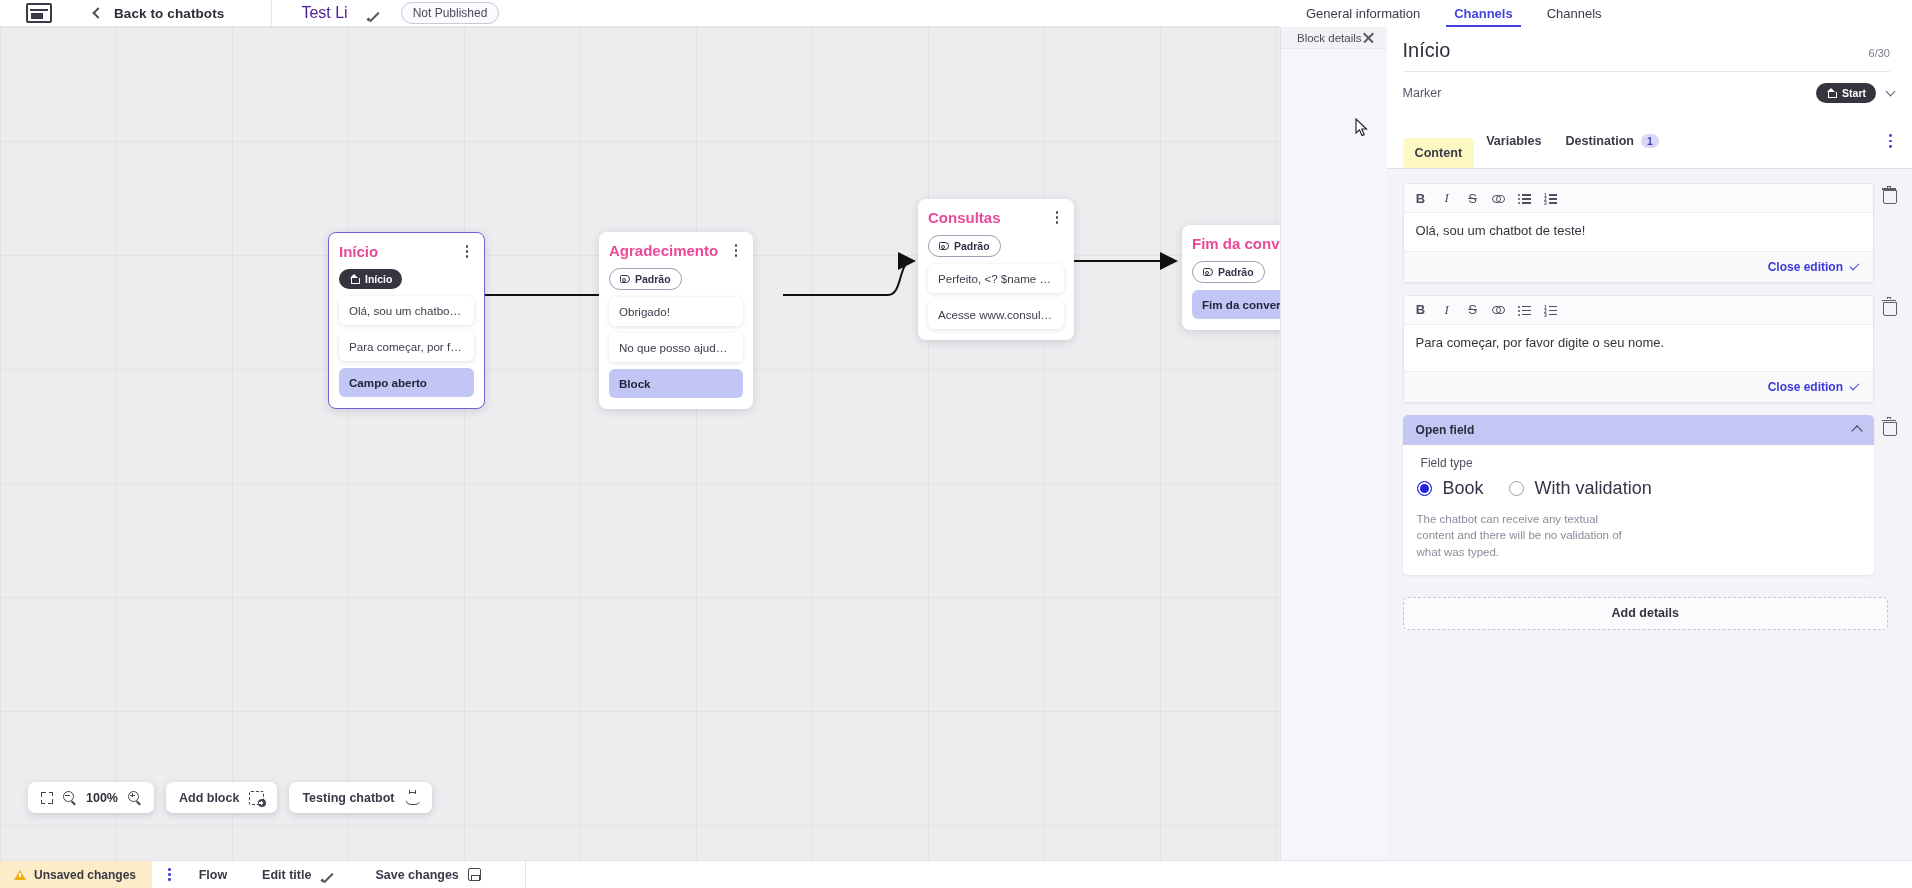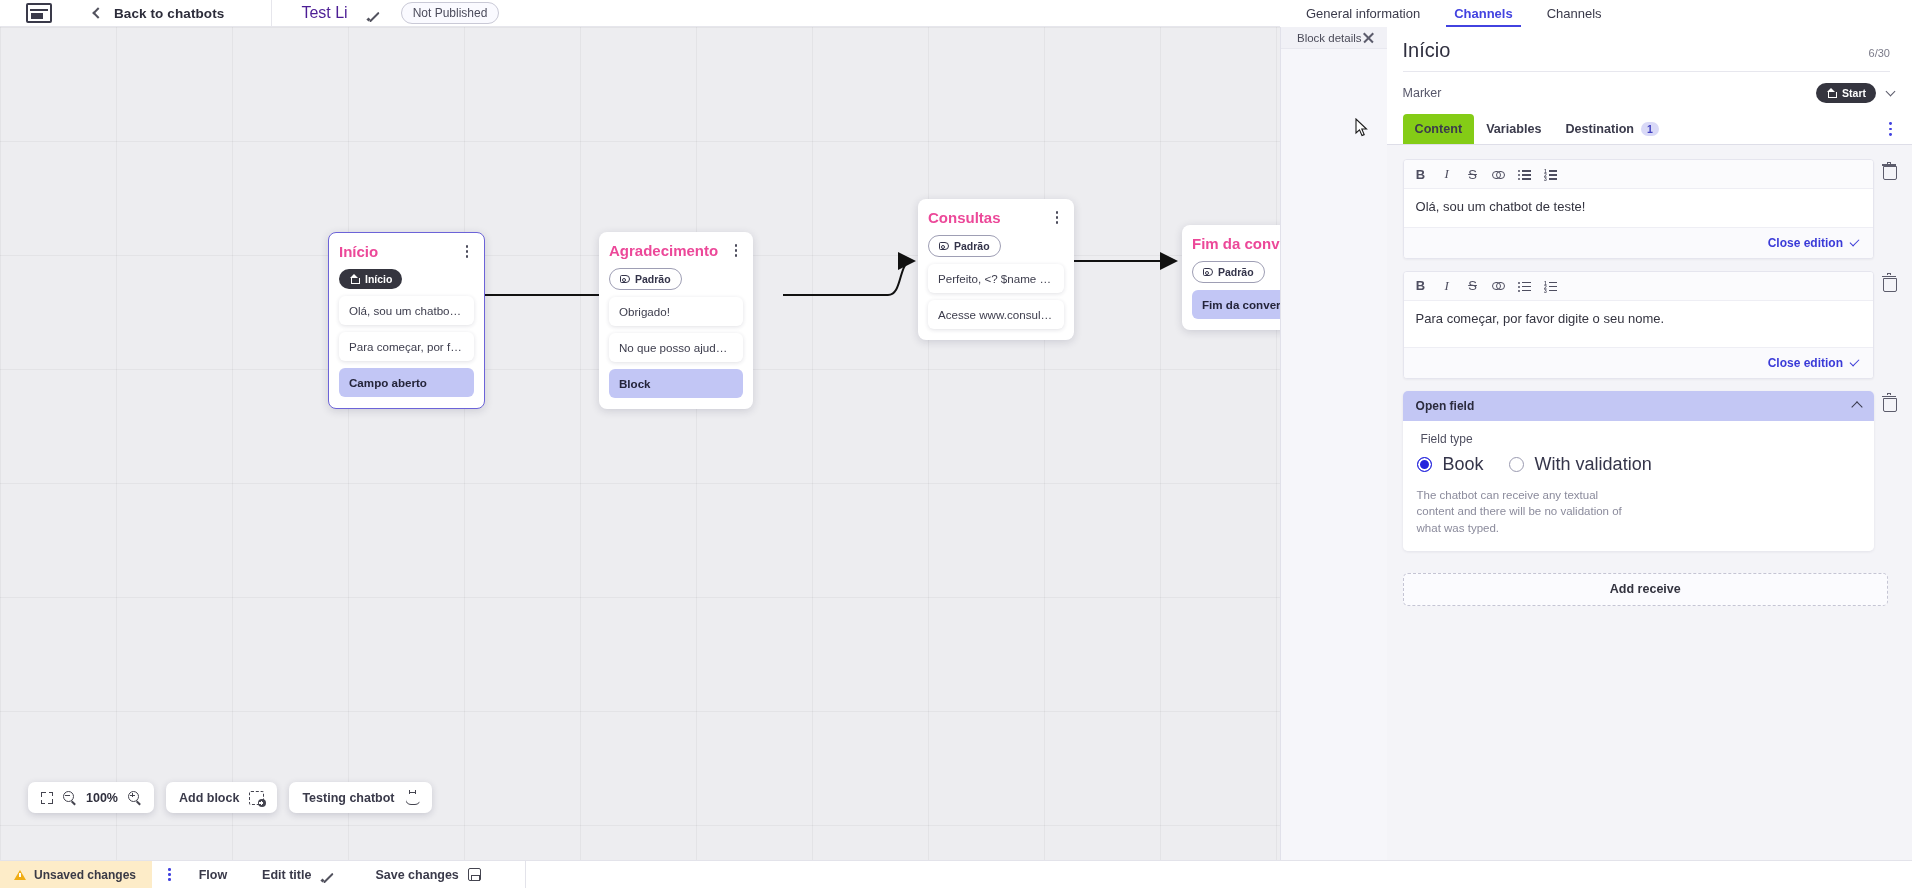--- a/index.html
+++ b/index.html
@@ -226,21 +226,21 @@
     transform: rotate(45deg); margin-top:-3px; cursor:pointer;}
 
   .tabs-row {
     display: flex; align-items: stretch; padding-left: 16px; padding-right: 16px;
     border-bottom: 1px solid #dedee8; position: relative;
   }
   .tab {
     font-size: 12.6px; font-weight: 600; color: #3b3b4c; padding: 8px 12px 8px 12px;
     cursor: pointer; border-radius: 4px 4px 0 0; display:flex;align-items:center;gap:7px;
   }
-  .tab.active { background: #84cc16; }
+  .tab.active { background: #fef9c3; margin-top: 24px; }
   .badge1 {
     background: #d9d9f7; color: #4242c0; font-size: 10.5px; font-weight: 700;
     border-radius: 9px; padding: 1px 6px;
   }
   .tabs-kebab { margin-left: auto; display:flex;flex-direction:column;gap:2.5px;justify-content:center;cursor:pointer;padding:0 4px;}
   .tabs-kebab i{width:2.8px;height:2.8px;border-radius:50%;background:#4242e0;display:block;}
 
   .panel-scroll { flex: 1; background: #f4f4f8; padding: 14px 16px 0 16px; overflow: hidden; }
 
   .editor-wrap { display: flex; align-items: flex-start; gap: 8px; margin-bottom: 12px; }
@@ -578,21 +578,21 @@
                 <span class="rlabel">With validation</span>
               </div>
               <div class="of-desc">The chatbot can receive any textual content and there will be no validation of what was typed.</div>
             </div>
           </div>
           <div class="trash">
               <b></b>
             </div>
         </div>
 
-        <div class="add-content">Add receive</div>
+        <div class="add-content">Add details</div>
       </div>
     </div>
   </div>
 
   <svg class="cursor" viewBox="0 0 14 19">
     <path d="M1,1 L1,15 L4.5,11.8 L7,17.5 L9.2,16.6 L6.8,11 L11.5,11 Z" fill="#fff" stroke="#1a1a1a" stroke-width="1.1"></path>
   </svg>
 
   <div class="footer">
     <div class="unsaved">

